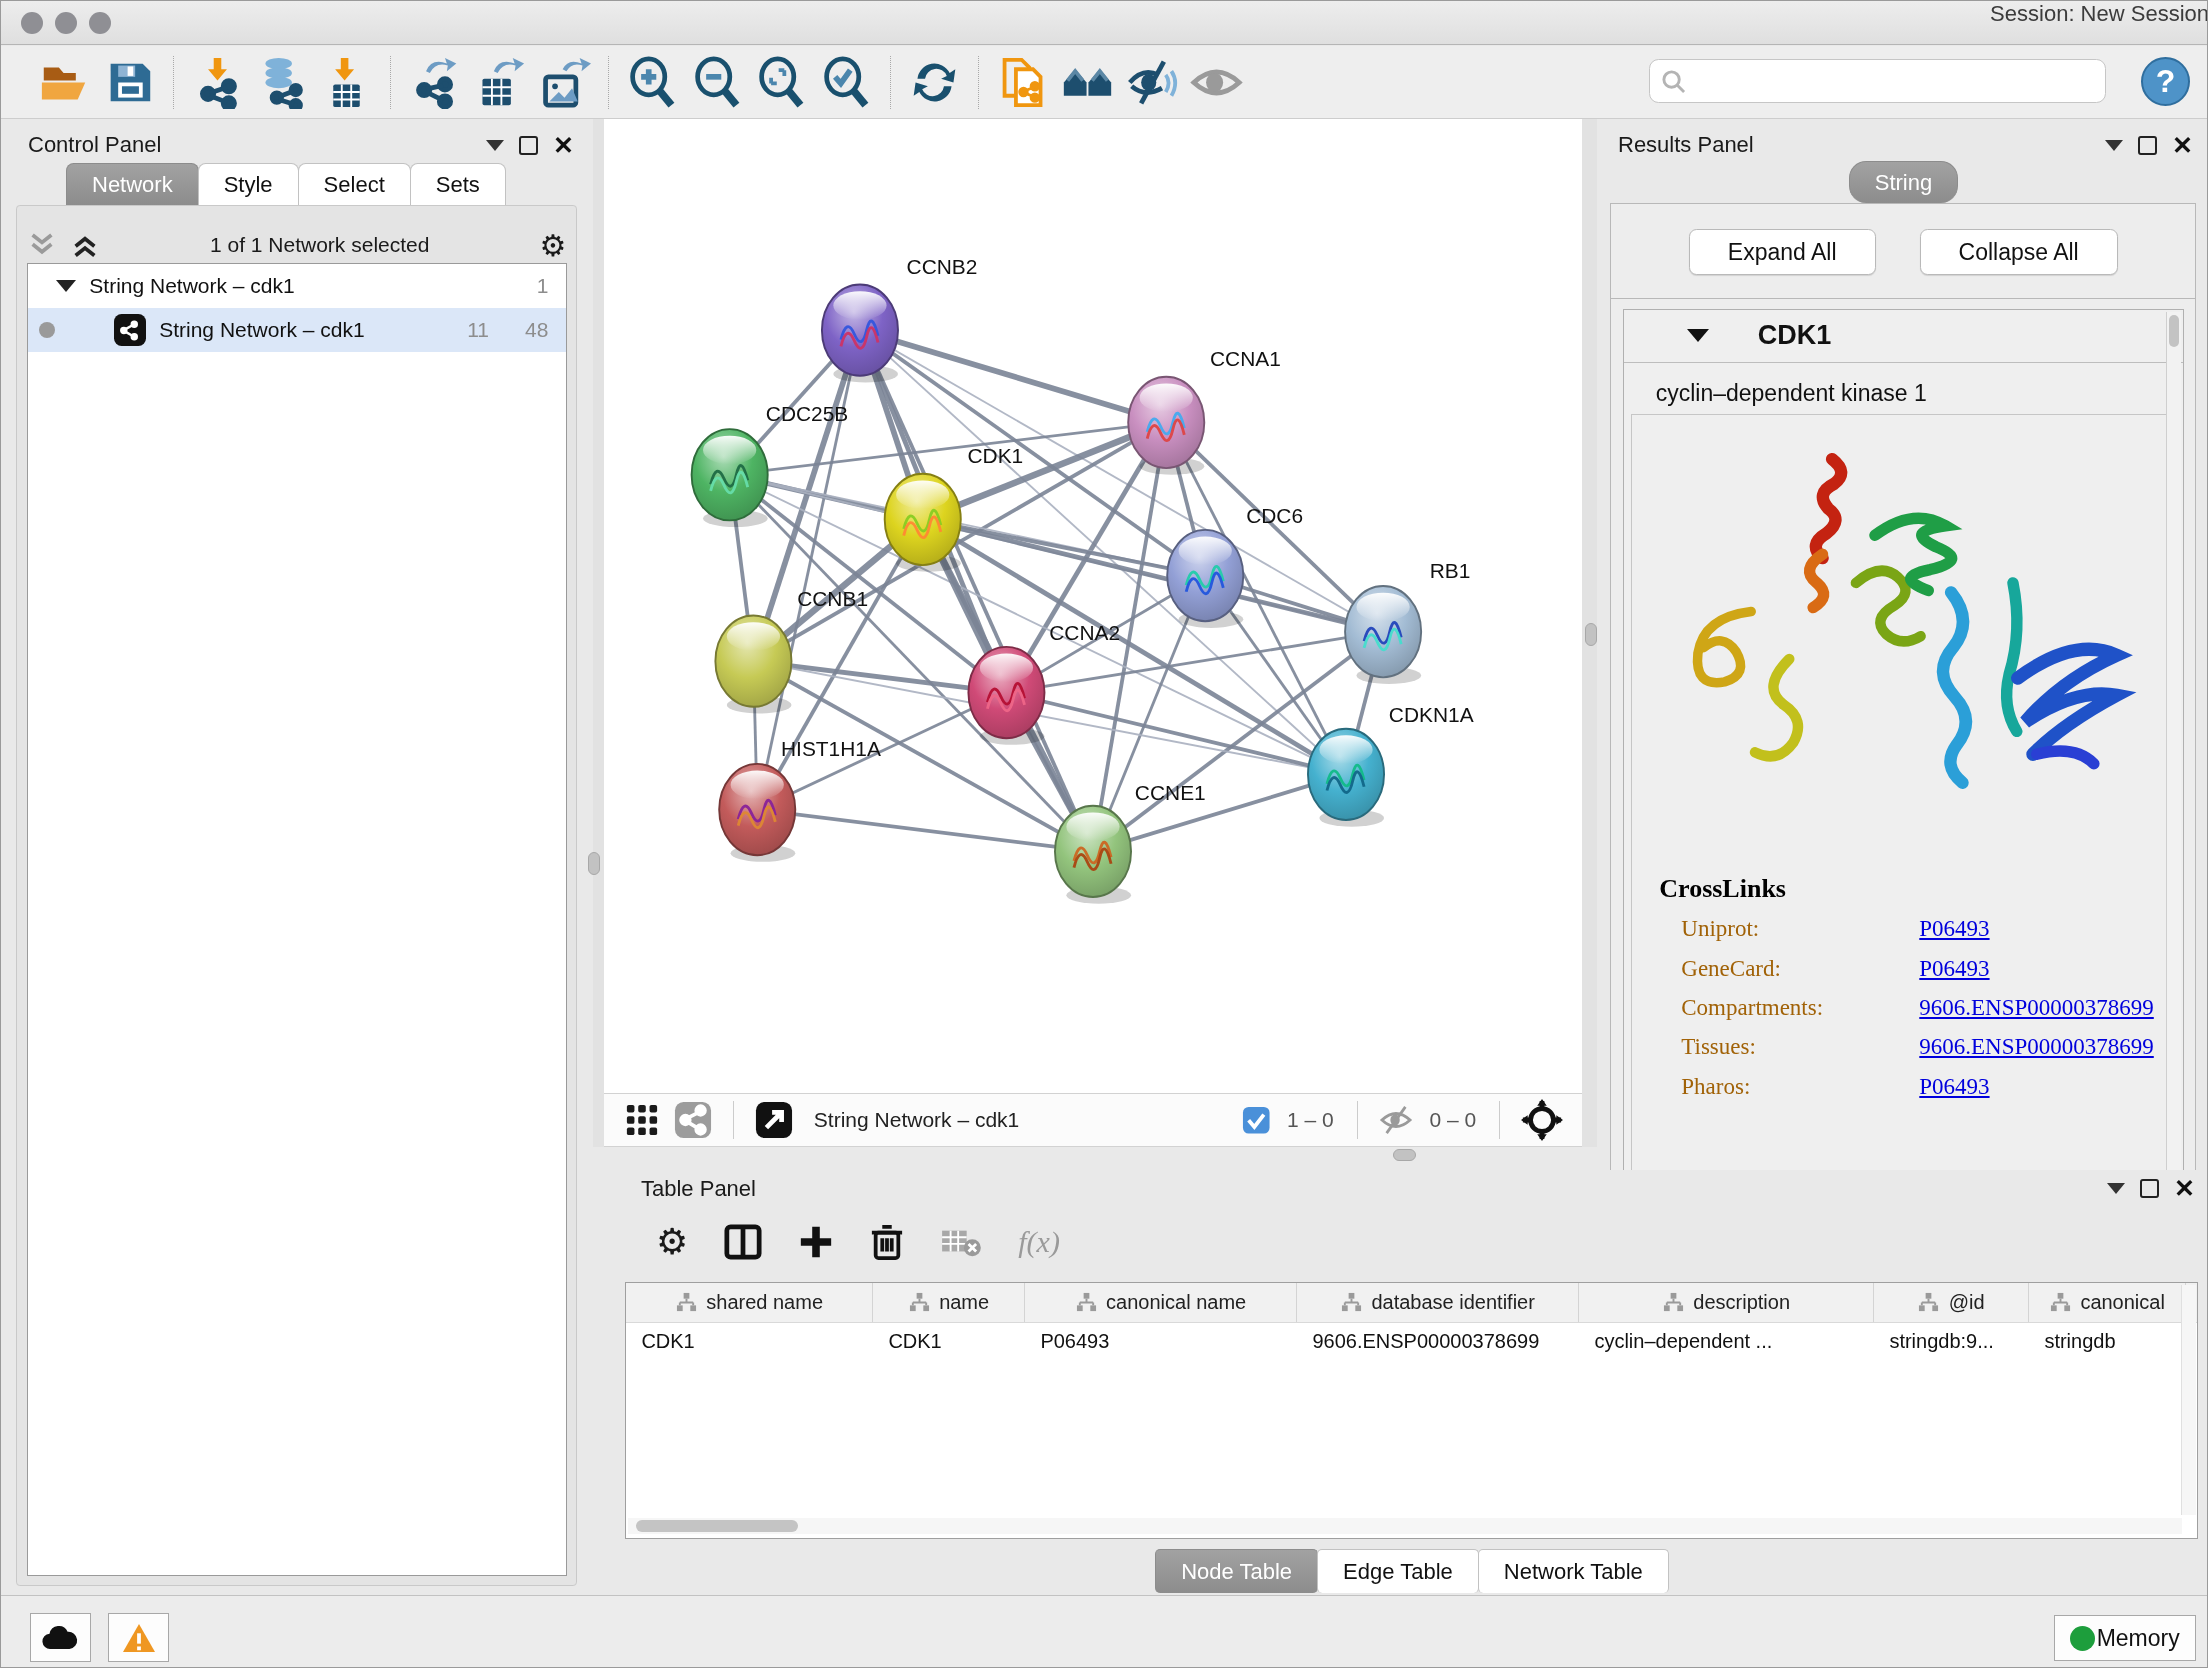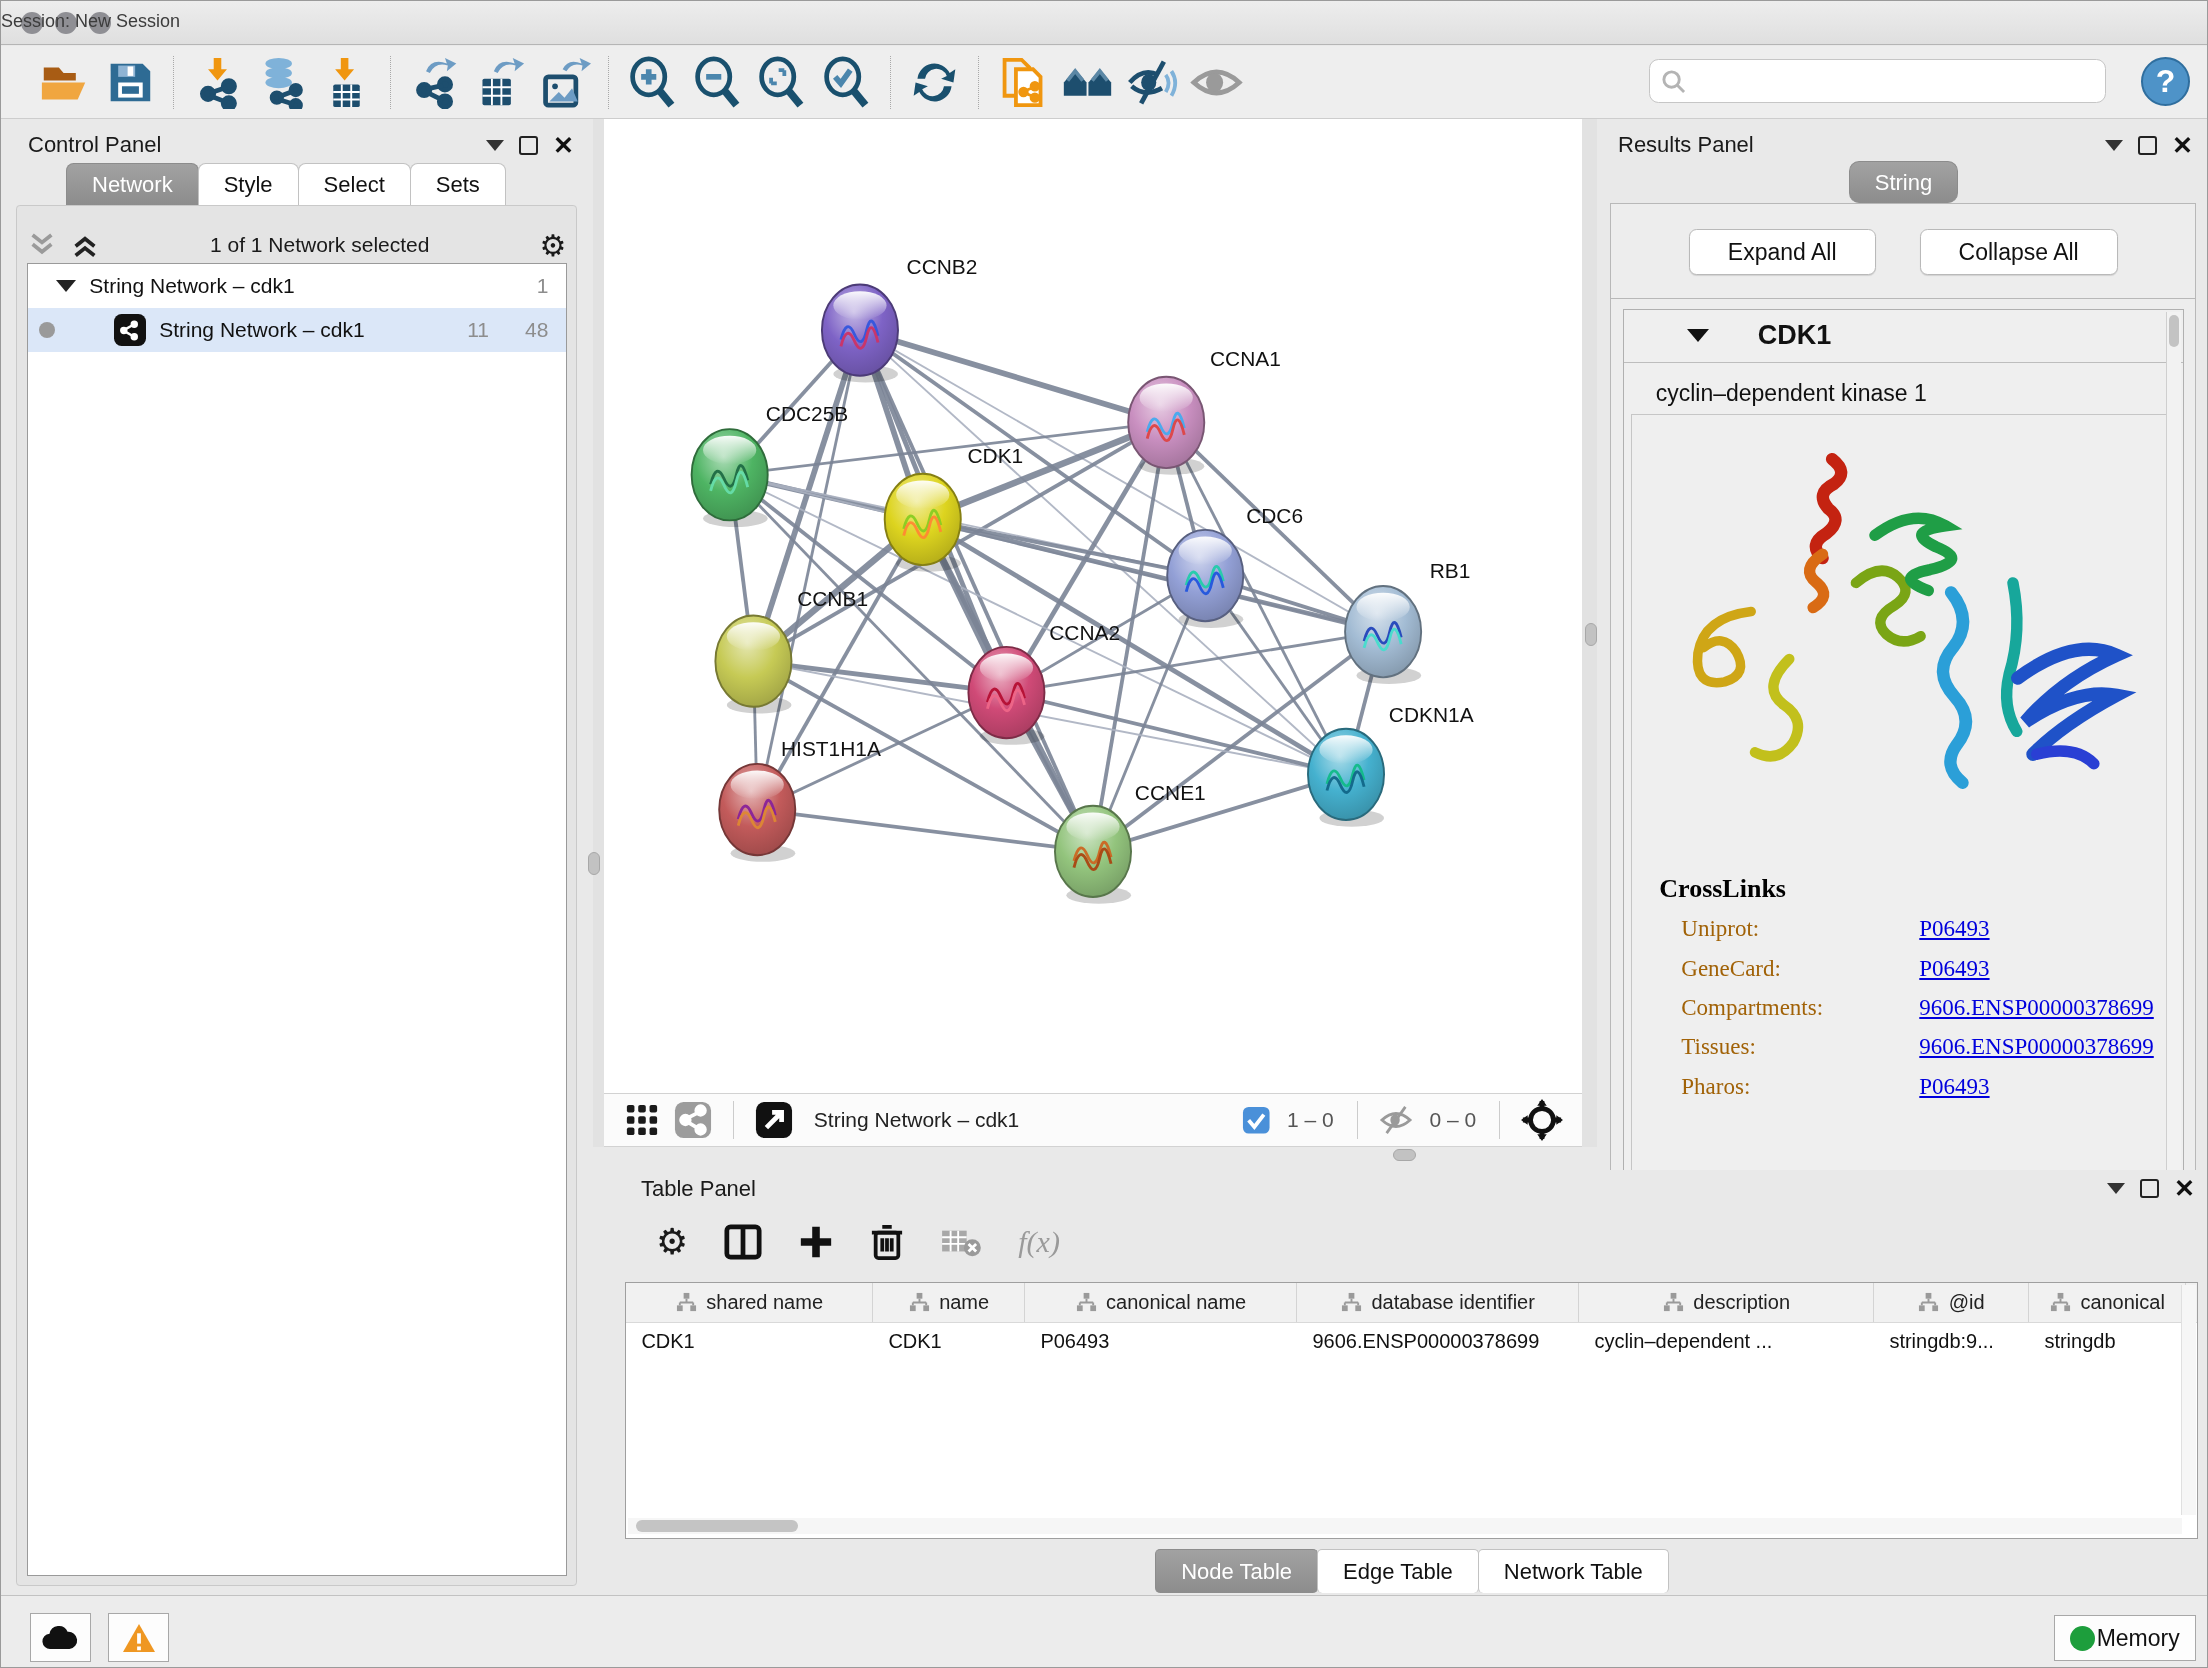--- a/index.html
+++ b/index.html
@@ -5,22 +5,22 @@
   * { margin:0; padding:0; box-sizing:border-box; }
   html,body { background:#d0d0d0; }
   body { font-family:"Liberation Sans", sans-serif; }
   .app { position:relative; width:2208px; height:1668px; background:#e9e9e9; overflow:hidden; border:1px solid #9a9a9a; }
 
   
   .titlebar { position:absolute; left:0; top:0; width:2208px; height:44px;
     background:linear-gradient(#ededed,#dfdfdf); border-bottom:1px solid #b5b5b5; }
   .traffic { position:absolute; top:10.5px; width:22px; height:22px; border-radius:50%; background:#8f8f94; }
   .t1{left:20px}.t2{left:54px}.t3{left:88px}
-  .win-title { position:absolute; top:10px; left:0; width:100%; text-align:left;
-    font-size:18px; color:#3c3c3c; }
+  .win-title { position:absolute; top:0; left:0; width:100%; text-align:right;
+    font-size:22px; color:#3c3c3c; }
 
   
   .toolbar { position:absolute; left:0; top:45px; width:2208px; height:73px;
     background:#eeeeee; border-bottom:1px solid #cdcdcd; display:flex; align-items:center; }
   .tb-icon { width:55px; height:55px; display:flex; align-items:center; justify-content:center; margin:0 4.8px; }
   .tb-sep { width:0; height:53px; border-left:1.9px dotted #a8a8a8; margin:0 11.4px; }
   .tb-search { position:absolute; left:1648px; top:13.3px; width:457px; height:44px; background:#ffffff;
     border:1.9px solid #c6c6c6; border-radius:9.5px; display:flex; align-items:center; padding-left:11.4px; }
   .tb-search svg { opacity:.55; }
   .tb-search input { border:none; outline:none; font-size:21px; width:399px; background:transparent; }
@@ -624,21 +624,21 @@
   <div class="results-panel">
     <div class="rp-header">
       <span class="panel-title">Results Panel</span>
       <span class="panel-ctrl">
         <span class="pc-tri"></span>
         <span class="pc-box"></span>
         <span class="pc-x">✕</span>
       </span>
     </div>
     <div class="rp-tab">
-      <span class="tab selected" style="border-radius:10px">String</span>
+      <span class="tab selected" style="border-radius:17px">String</span>
     </div>
     <div class="rp-outer">
       <div class="rp-buttons">
         <button class="rp-btn">Expand All</button>
         <button class="rp-btn">Collapse All</button>
       </div>
       <div class="rp-section">
         <div class="rp-sec-head">
           <span class="rp-sec-tri"></span>
           <span class="rp-gene">CDK1</span>

